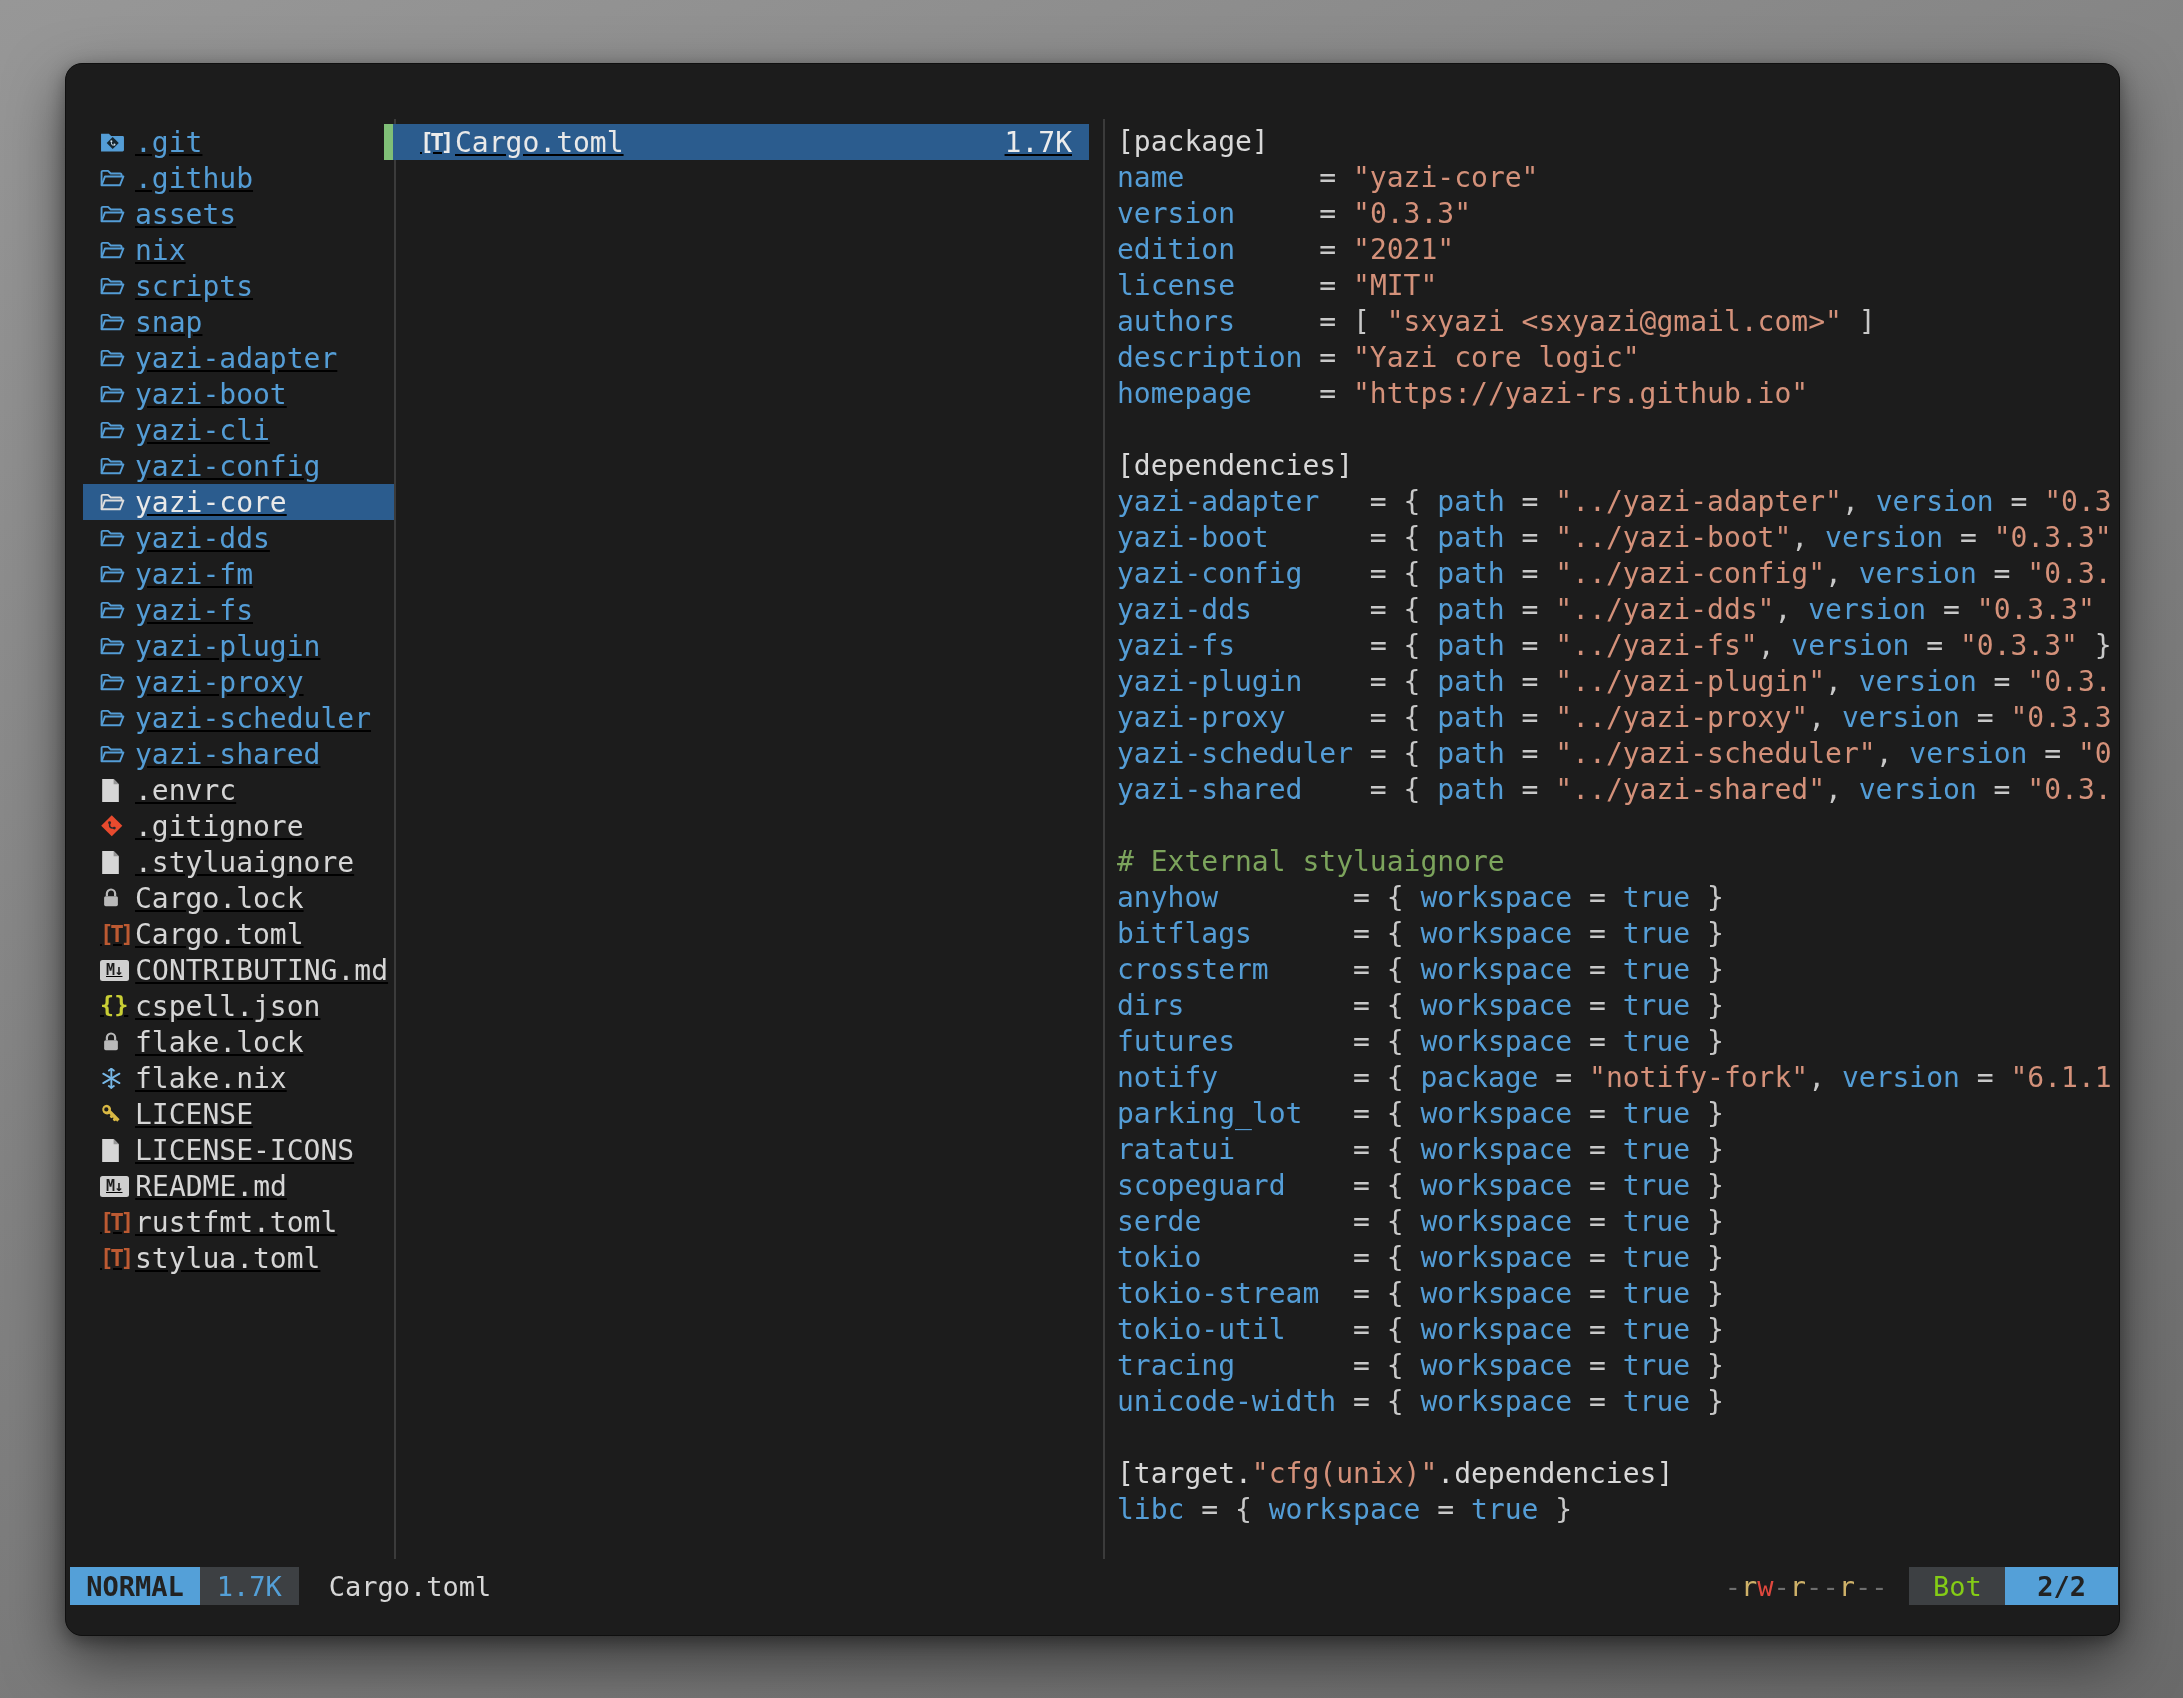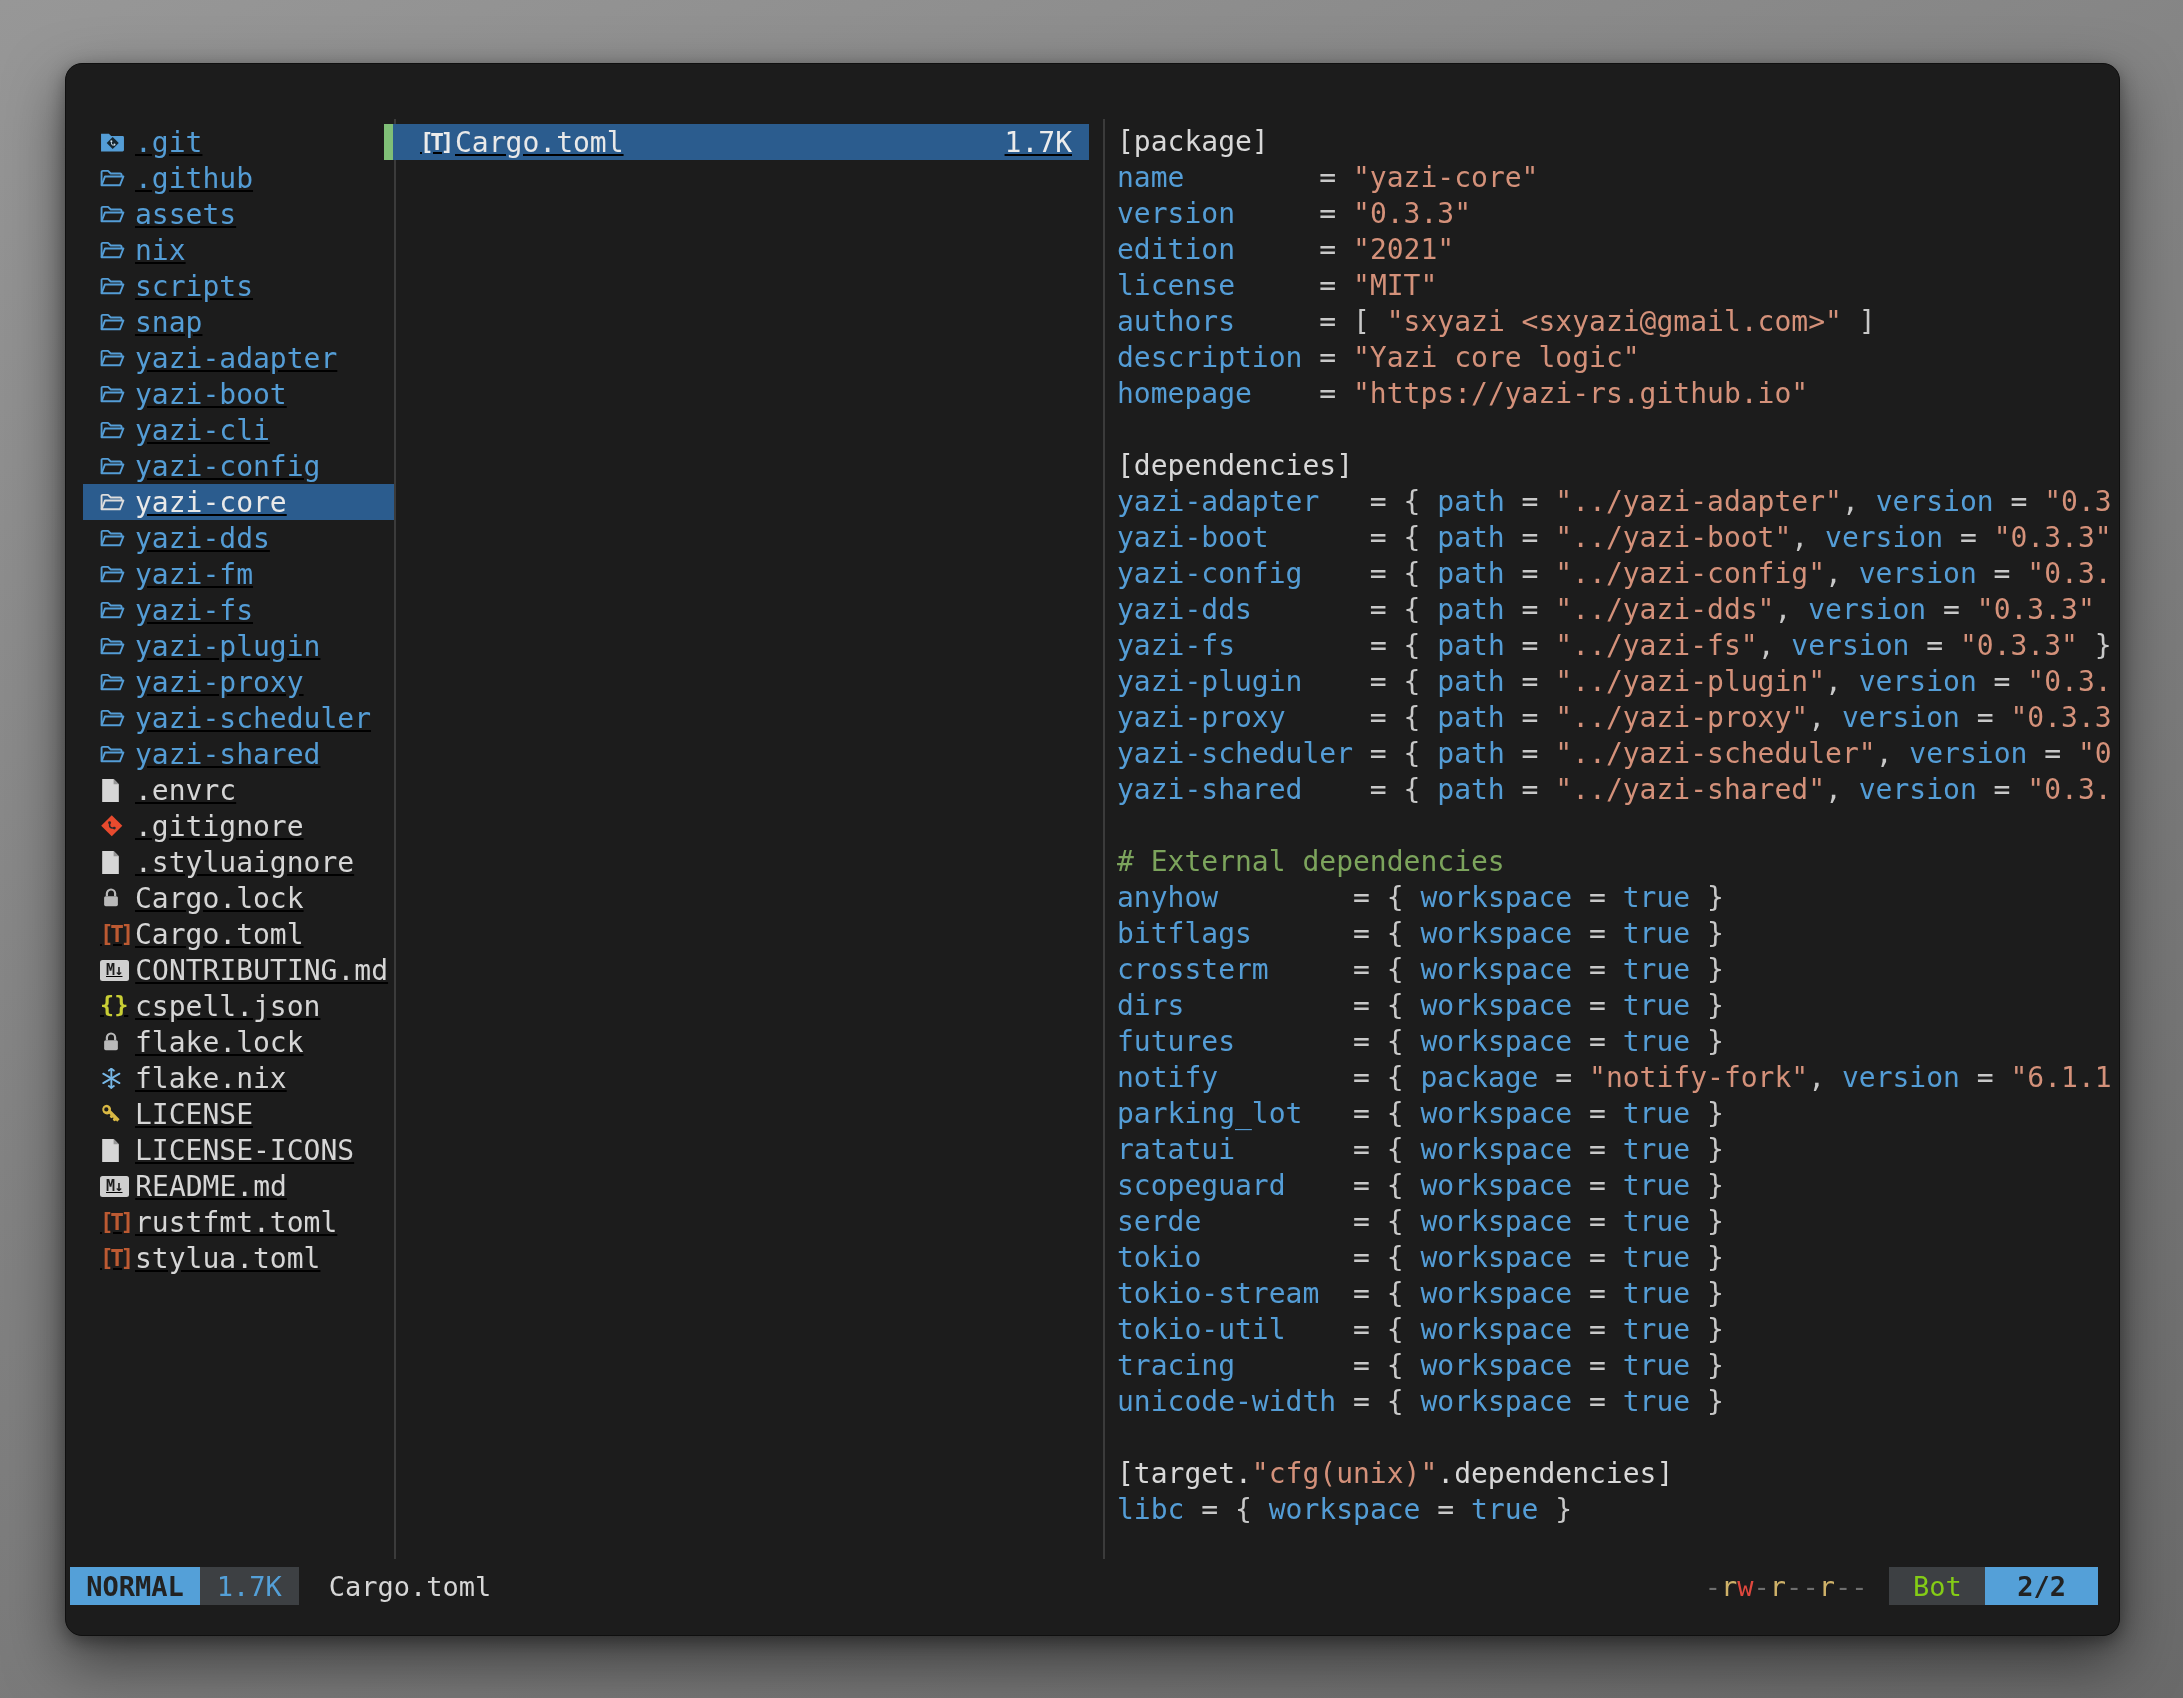--- a/index.html
+++ b/index.html
@@ -51,21 +51,21 @@
   .marker{position:absolute;left:-9.2px;top:0;bottom:0;width:9.2px;background:#7fbf77;}
 
   .pline{height:36px;line-height:36px;white-space:pre;font-size:28px;}
   .tk-key{color:#549dd6;}
   .tk-pun{color:#c8c8c8;}
   .tk-str{color:#d4917a;}
   .tk-sec{color:#d8d8d8;}
   .tk-cmt{color:#7ca45c;}
 
   .statusbar{
-    position:absolute;left:4.2px;right:21px;top:1503px;height:38px;
+    position:absolute;left:4.2px;right:1px;top:1503px;height:38px;
     display:flex;align-items:stretch;font-size:27px;
   }
   .seg{display:flex;align-items:center;}
   .seg.mode{background:#54a0d8;color:#222;font-weight:bold;padding:0 16px;}
   .seg.fsize{background:#3d4043;color:#54a0d8;padding:0 17px;}
   .sfname{display:flex;align-items:center;color:#d6d6d6;margin-left:30px;}
   .spacer{flex:1;}
   .perms{display:flex;align-items:center;margin-right:22px;white-space:pre;}
   .p-dim{color:#6e6e6e;}
   .p-read{color:#cfb269;}
@@ -217,21 +217,21 @@
         <div class="pline"><span class="tk-key">yazi-adapter</span><span class="tk-pun">   = { </span><span class="tk-key">path</span><span class="tk-pun"> = </span><span class="tk-str">"../yazi-adapter"</span><span class="tk-pun">, </span><span class="tk-key">version</span><span class="tk-pun"> = </span><span class="tk-str">"0.3</span></div>
         <div class="pline"><span class="tk-key">yazi-boot</span><span class="tk-pun">      = { </span><span class="tk-key">path</span><span class="tk-pun"> = </span><span class="tk-str">"../yazi-boot"</span><span class="tk-pun">, </span><span class="tk-key">version</span><span class="tk-pun"> = </span><span class="tk-str">"0.3.3"</span></div>
         <div class="pline"><span class="tk-key">yazi-config</span><span class="tk-pun">    = { </span><span class="tk-key">path</span><span class="tk-pun"> = </span><span class="tk-str">"../yazi-config"</span><span class="tk-pun">, </span><span class="tk-key">version</span><span class="tk-pun"> = </span><span class="tk-str">"0.3.</span></div>
         <div class="pline"><span class="tk-key">yazi-dds</span><span class="tk-pun">       = { </span><span class="tk-key">path</span><span class="tk-pun"> = </span><span class="tk-str">"../yazi-dds"</span><span class="tk-pun">, </span><span class="tk-key">version</span><span class="tk-pun"> = </span><span class="tk-str">"0.3.3"</span></div>
         <div class="pline"><span class="tk-key">yazi-fs</span><span class="tk-pun">        = { </span><span class="tk-key">path</span><span class="tk-pun"> = </span><span class="tk-str">"../yazi-fs"</span><span class="tk-pun">, </span><span class="tk-key">version</span><span class="tk-pun"> = </span><span class="tk-str">"0.3.3"</span><span class="tk-pun"> }</span></div>
         <div class="pline"><span class="tk-key">yazi-plugin</span><span class="tk-pun">    = { </span><span class="tk-key">path</span><span class="tk-pun"> = </span><span class="tk-str">"../yazi-plugin"</span><span class="tk-pun">, </span><span class="tk-key">version</span><span class="tk-pun"> = </span><span class="tk-str">"0.3.</span></div>
         <div class="pline"><span class="tk-key">yazi-proxy</span><span class="tk-pun">     = { </span><span class="tk-key">path</span><span class="tk-pun"> = </span><span class="tk-str">"../yazi-proxy"</span><span class="tk-pun">, </span><span class="tk-key">version</span><span class="tk-pun"> = </span><span class="tk-str">"0.3.3</span></div>
         <div class="pline"><span class="tk-key">yazi-scheduler</span><span class="tk-pun"> = { </span><span class="tk-key">path</span><span class="tk-pun"> = </span><span class="tk-str">"../yazi-scheduler"</span><span class="tk-pun">, </span><span class="tk-key">version</span><span class="tk-pun"> = </span><span class="tk-str">"0</span></div>
         <div class="pline"><span class="tk-key">yazi-shared</span><span class="tk-pun">    = { </span><span class="tk-key">path</span><span class="tk-pun"> = </span><span class="tk-str">"../yazi-shared"</span><span class="tk-pun">, </span><span class="tk-key">version</span><span class="tk-pun"> = </span><span class="tk-str">"0.3.</span></div>
         <div class="pline"></div>
-        <div class="pline"><span class="tk-cmt"># External dependencies</span></div>
+        <div class="pline"><span class="tk-cmt"># External styluaignore</span></div>
         <div class="pline"><span class="tk-key">anyhow</span><span class="tk-pun">        = { </span><span class="tk-key">workspace</span><span class="tk-pun"> = </span><span class="tk-key">true</span><span class="tk-pun"> }</span></div>
         <div class="pline"><span class="tk-key">bitflags</span><span class="tk-pun">      = { </span><span class="tk-key">workspace</span><span class="tk-pun"> = </span><span class="tk-key">true</span><span class="tk-pun"> }</span></div>
         <div class="pline"><span class="tk-key">crossterm</span><span class="tk-pun">     = { </span><span class="tk-key">workspace</span><span class="tk-pun"> = </span><span class="tk-key">true</span><span class="tk-pun"> }</span></div>
         <div class="pline"><span class="tk-key">dirs</span><span class="tk-pun">          = { </span><span class="tk-key">workspace</span><span class="tk-pun"> = </span><span class="tk-key">true</span><span class="tk-pun"> }</span></div>
         <div class="pline"><span class="tk-key">futures</span><span class="tk-pun">       = { </span><span class="tk-key">workspace</span><span class="tk-pun"> = </span><span class="tk-key">true</span><span class="tk-pun"> }</span></div>
         <div class="pline"><span class="tk-key">notify</span><span class="tk-pun">        = { </span><span class="tk-key">package</span><span class="tk-pun"> = </span><span class="tk-str">"notify-fork"</span><span class="tk-pun">, </span><span class="tk-key">version</span><span class="tk-pun"> = </span><span class="tk-str">"6.1.1</span></div>
         <div class="pline"><span class="tk-key">parking_lot</span><span class="tk-pun">   = { </span><span class="tk-key">workspace</span><span class="tk-pun"> = </span><span class="tk-key">true</span><span class="tk-pun"> }</span></div>
         <div class="pline"><span class="tk-key">ratatui</span><span class="tk-pun">       = { </span><span class="tk-key">workspace</span><span class="tk-pun"> = </span><span class="tk-key">true</span><span class="tk-pun"> }</span></div>
         <div class="pline"><span class="tk-key">scopeguard</span><span class="tk-pun">    = { </span><span class="tk-key">workspace</span><span class="tk-pun"> = </span><span class="tk-key">true</span><span class="tk-pun"> }</span></div>
         <div class="pline"><span class="tk-key">serde</span><span class="tk-pun">         = { </span><span class="tk-key">workspace</span><span class="tk-pun"> = </span><span class="tk-key">true</span><span class="tk-pun"> }</span></div>

